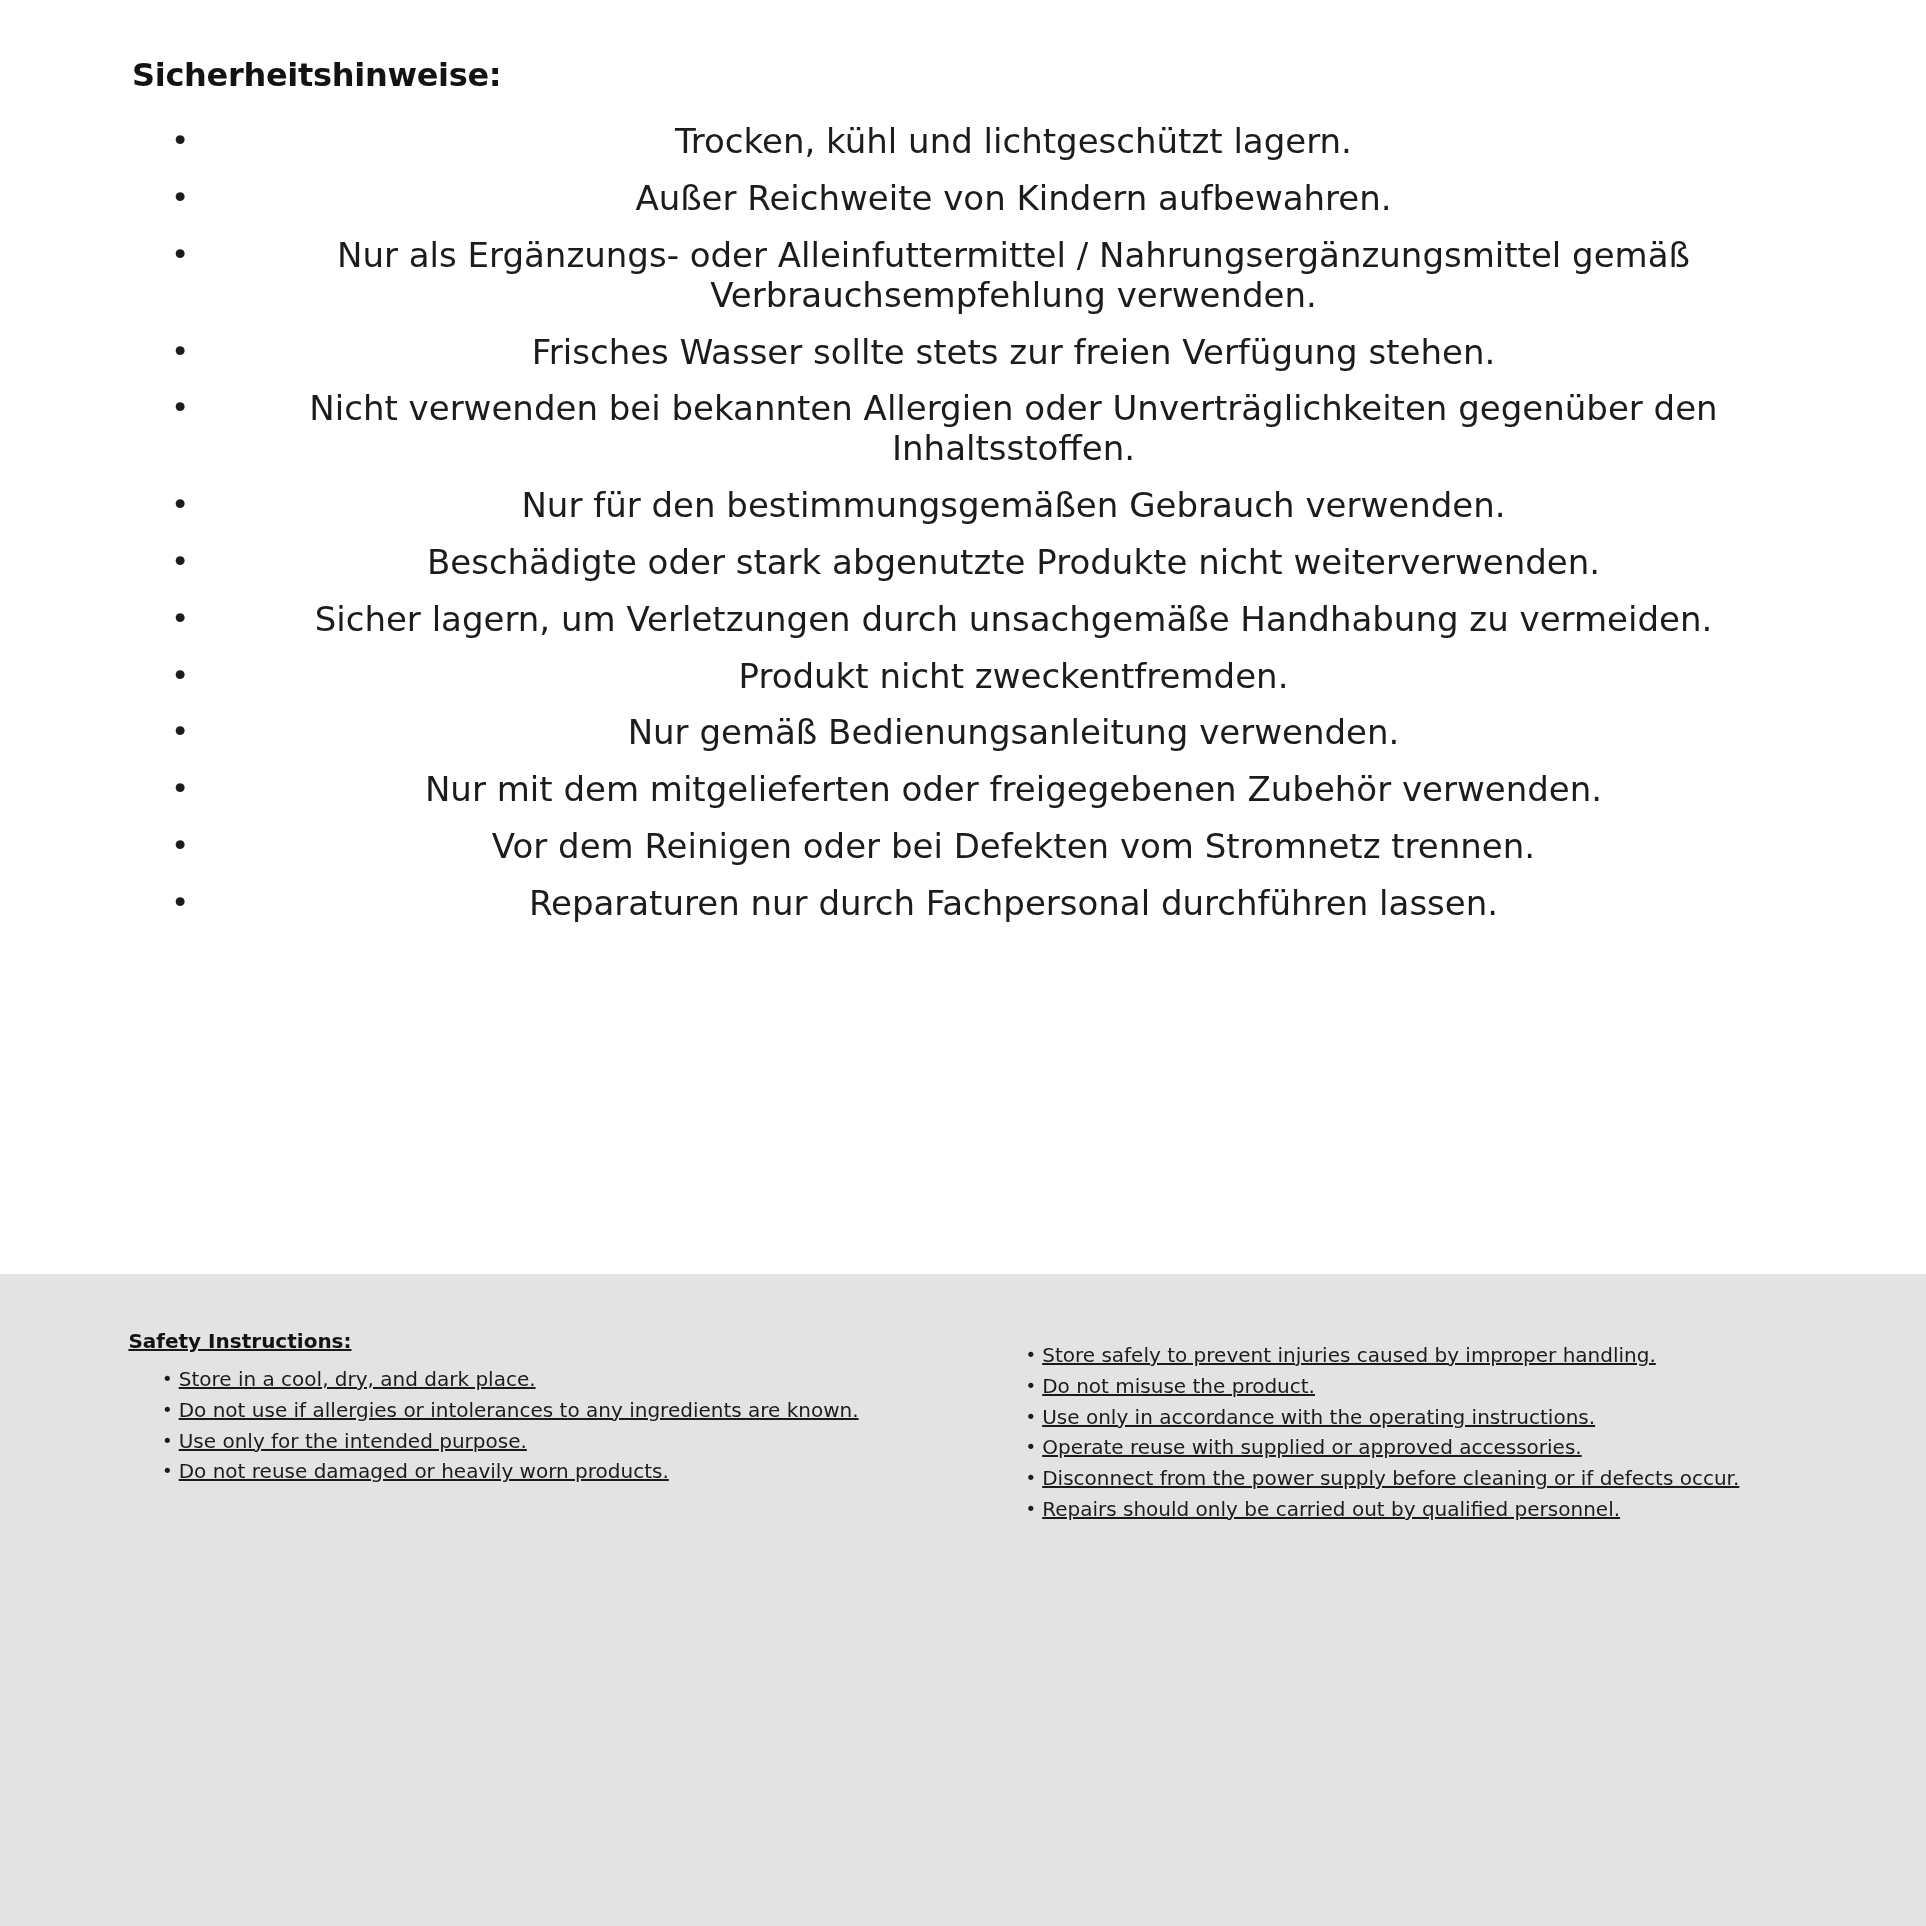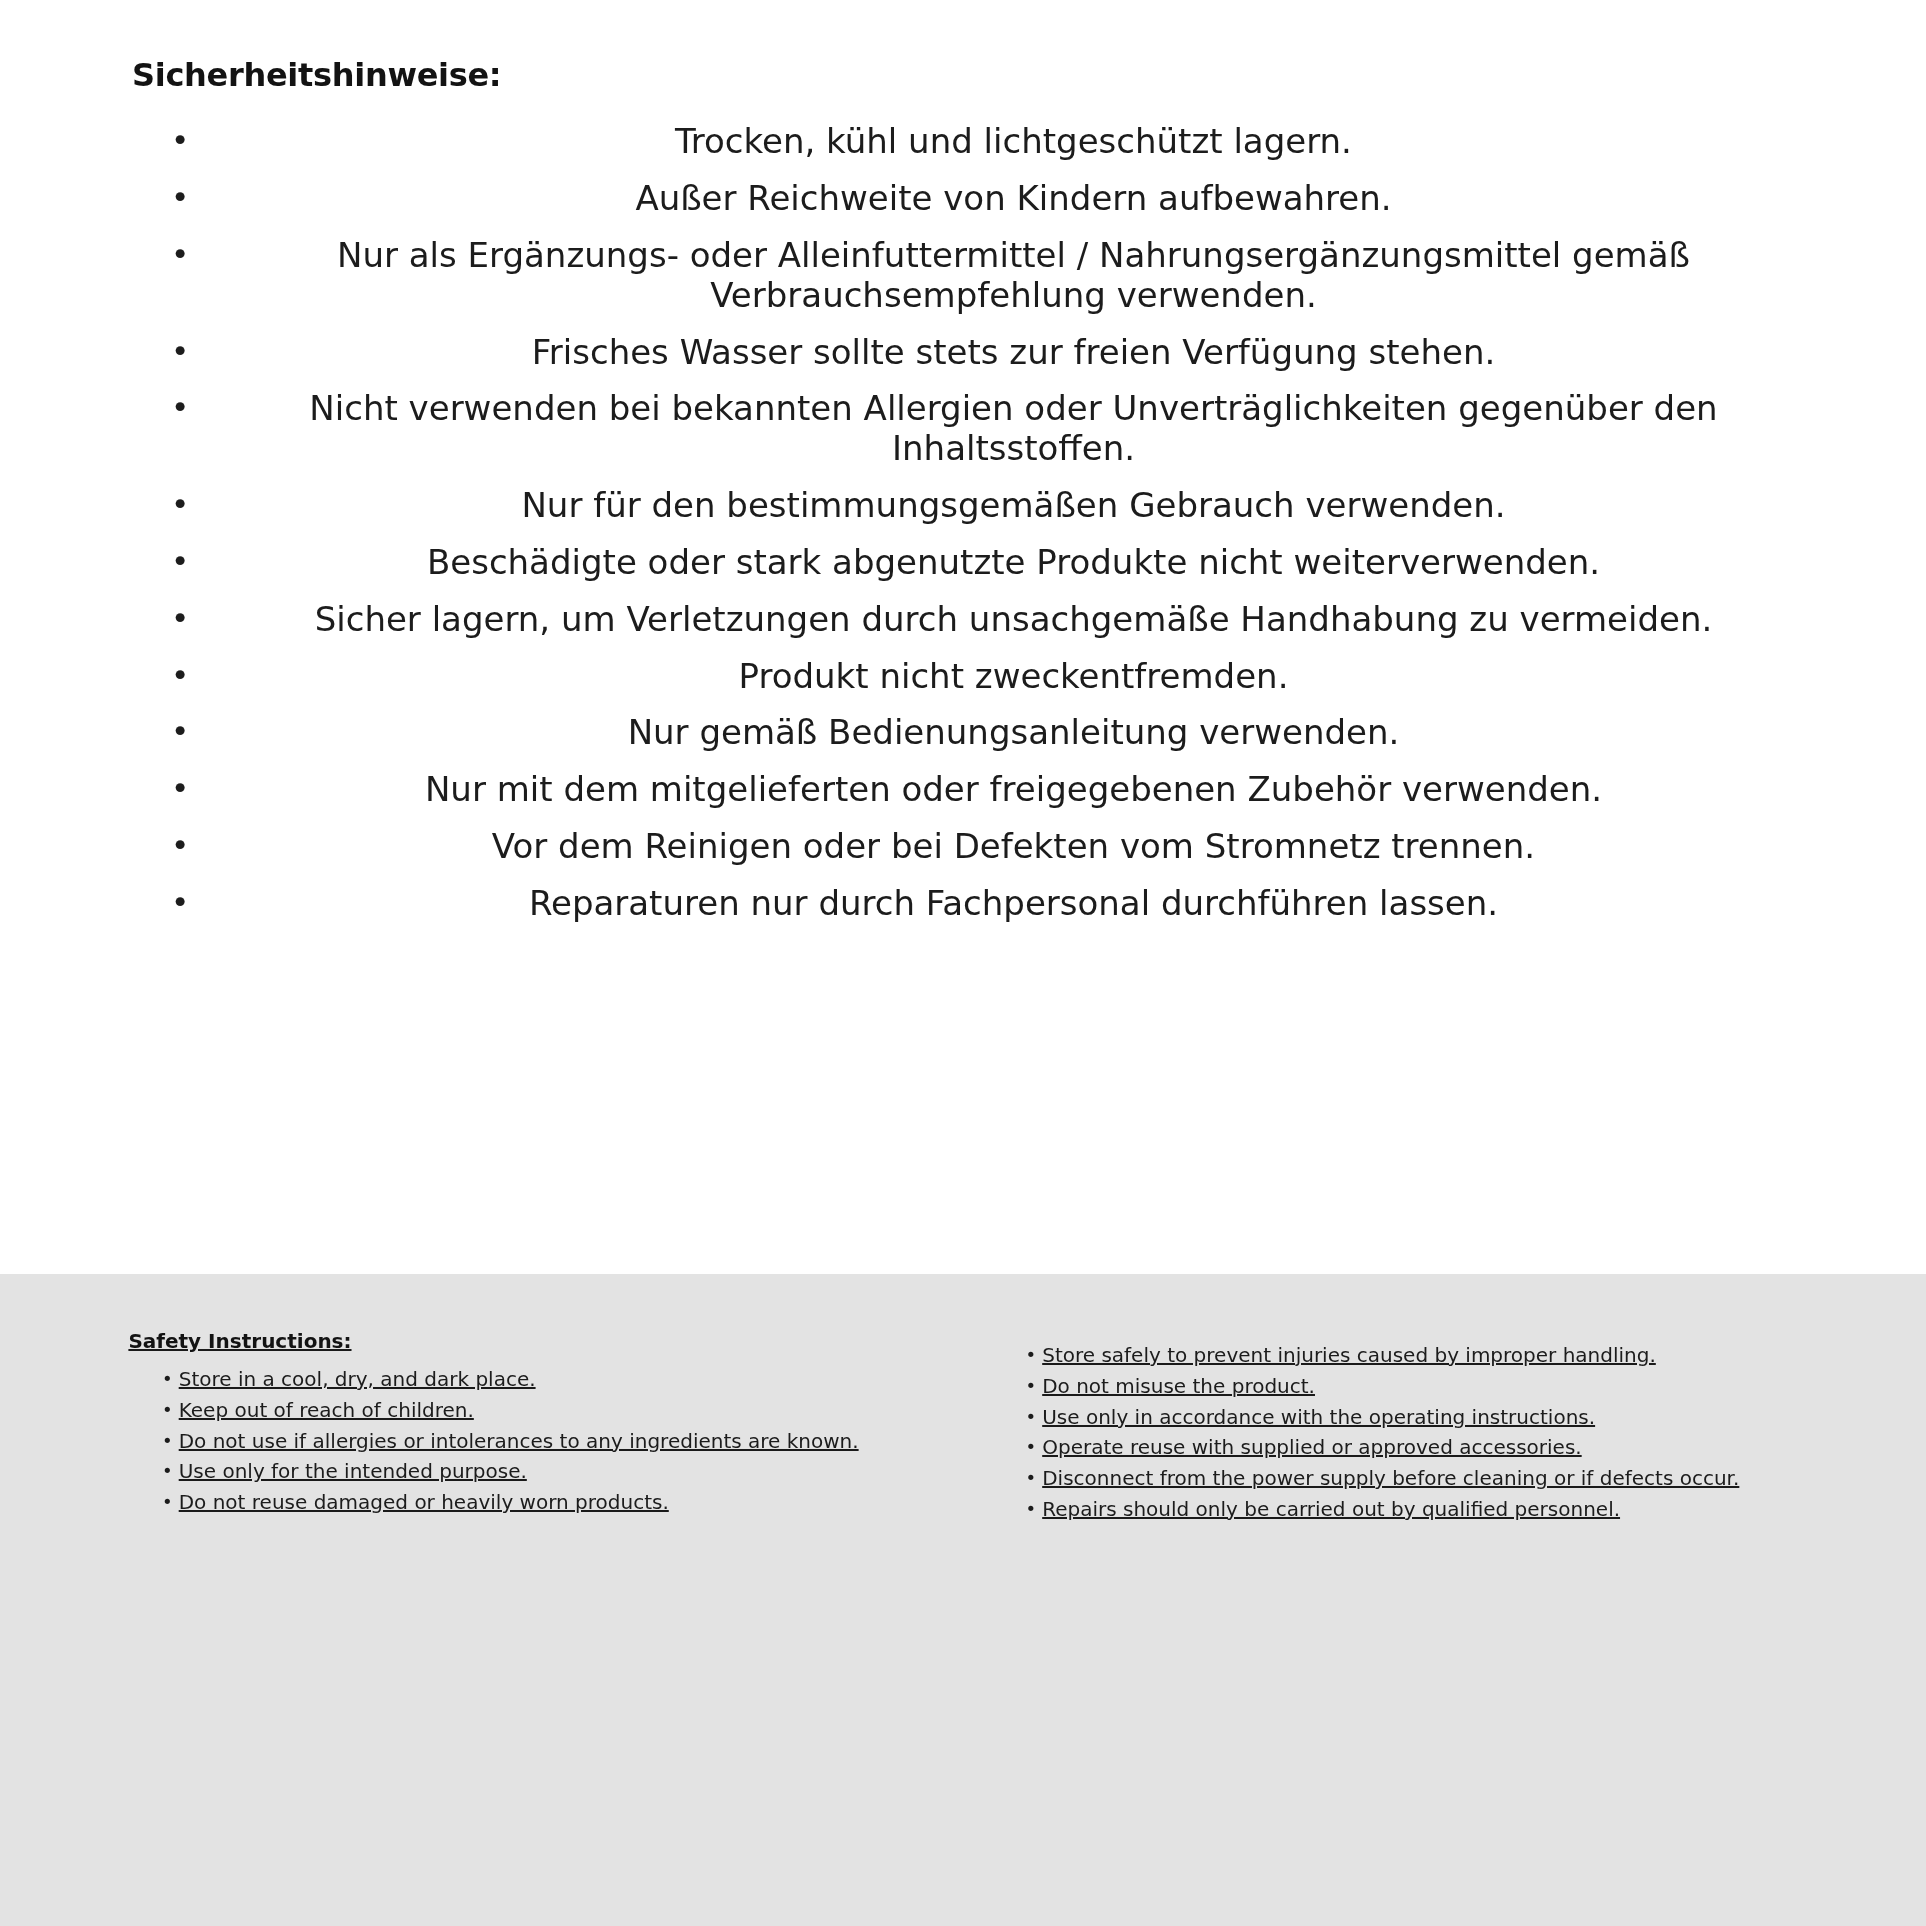--- a/index.html
+++ b/index.html
@@ -130,21 +130,20 @@
     <li>Reparaturen nur durch Fachpersonal durchführen lassen.</li>
   </ul>
 </div>
 
 <div class="en-section">
   <div class="en-columns">
     <div class="en-col left">
       <div class="en-heading">Safety Instructions:</div>
       <ul class="en-list">
         <li>Store in a cool, dry, and dark place.</li>
-        <li>Keep out of reach of children.</li>
         <li>Do not use if allergies or intolerances to any ingredients are known.</li>
         <li>Use only for the intended purpose.</li>
         <li>Do not reuse damaged or heavily worn products.</li>
       </ul>
     </div>
     <div class="en-col right">
       <ul class="en-list">
         <li>Store safely to prevent injuries caused by improper handling.</li>
         <li>Do not misuse the product.</li>
         <li>Use only in accordance with the operating instructions.</li>

